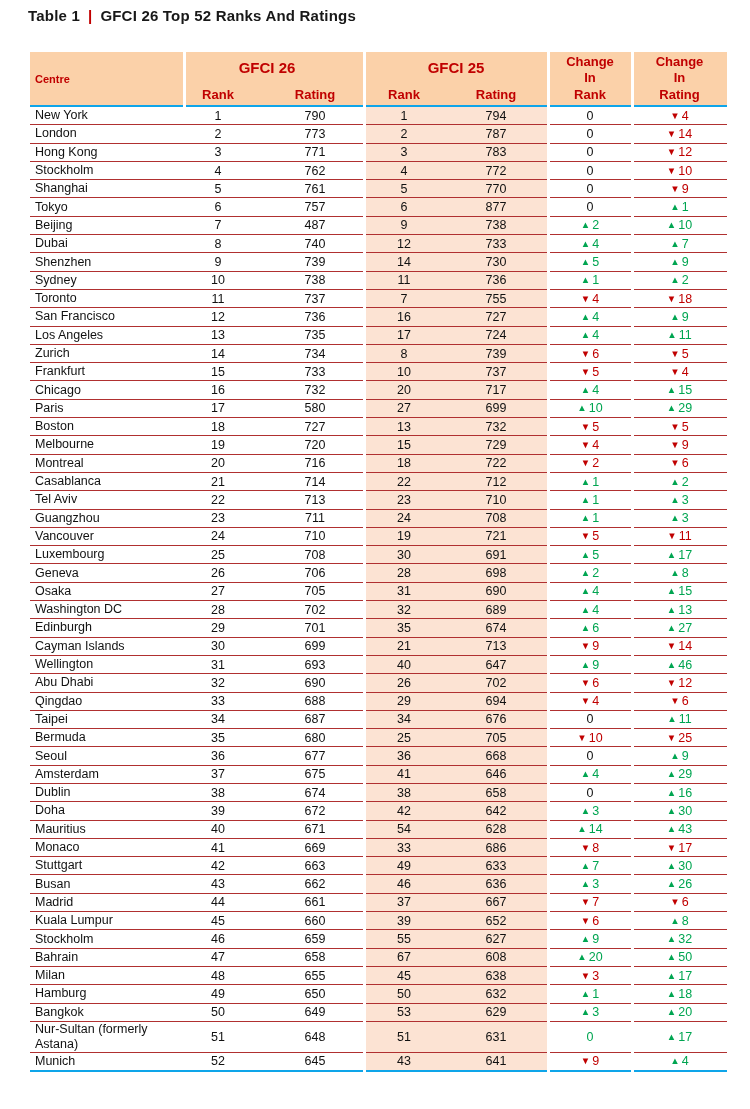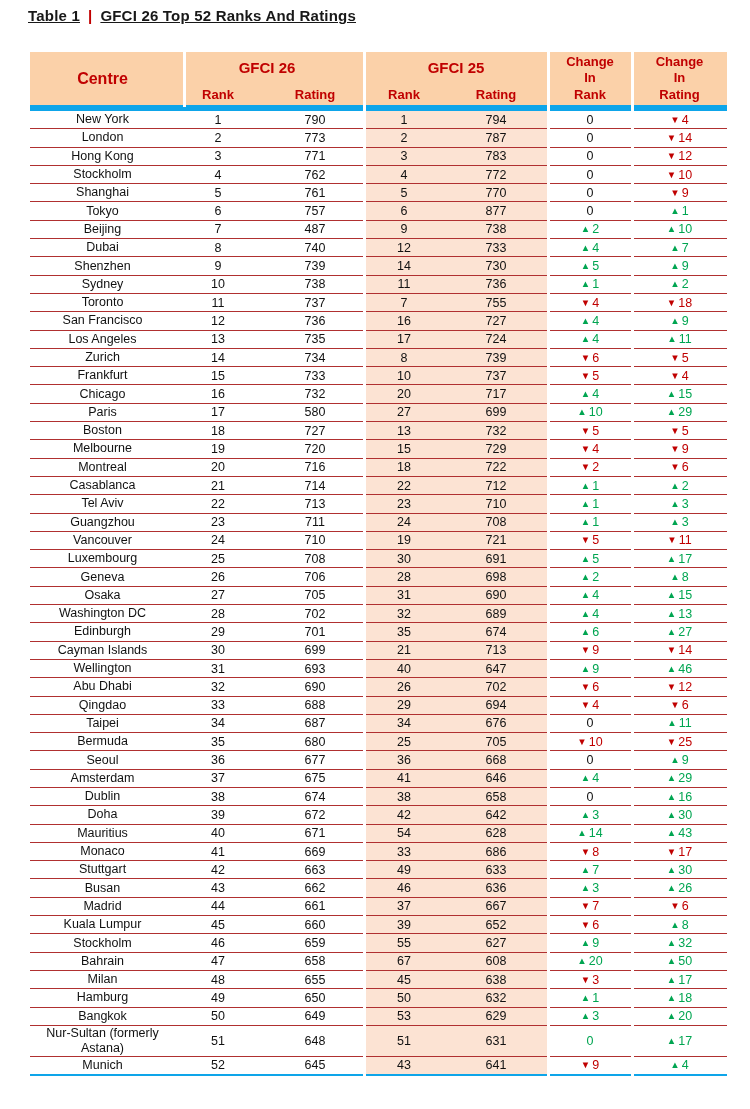--- a/index.html
+++ b/index.html
@@ -4,43 +4,42 @@
 <style>
   html,body { margin:0; padding:0; background:#ffffff; }
   .page {
     position:relative; width:750px; height:1109px; background:#ffffff;
     font-family:"Liberation Sans", sans-serif; overflow:hidden;
   }
   .title {
     position:absolute; top:7px; left:28px;
     font-size:15px; font-weight:bold; color:#181818; letter-spacing:0.2px;
     white-space:nowrap;
-    text-decoration:underline;
   }
   .title .sep { color:#c00000; margin:0 8px; font-weight:bold; }
 
   .tablewrap { position:absolute; left:30px; top:52px; width:697px; }
   table { border-collapse:collapse; table-layout:fixed; width:697px; }
 
   thead th {
     background:#fbd1a9; color:#c00000; font-weight:bold;
     padding:0; vertical-align:middle;
   }
-  th.centre { text-align:center; padding-left:5px; font-size:16px; }
+  th.centre { text-align:left; padding-left:5px; font-size:11px; }
   th.group  { font-size:15px; height:31px; }
   th.sub    { font-size:13px; height:22px; }
   th.chg    { font-size:13px; line-height:16.5px; }
-  tr.subrow th, th.hdr-bottom { border-bottom:6px solid #0ea5e9; }
+  tr.subrow th, th.hdr-bottom { border-bottom:2px solid #0ea5e9; }
 
   tbody td {
     font-size:12.5px; color:#111; text-align:center;
     height:17.3px; padding:0; border-bottom:1.5px solid #b03030;
     vertical-align:middle;
   }
-  tbody td.centre { text-align:center; padding-left:5px; line-height:15px; }
+  tbody td.centre { text-align:left; padding-left:5px; line-height:15px; }
   tbody td.band { background:#fce3d3; }
   tbody tr:last-child td { border-bottom:2px solid #0ea5e9; }
 
   .tri { font-size:9.5px; margin-right:2px; position:relative; top:-1px; }
   .up   { color:#00a551; }
   .down { color:#c00000; }
   .zero { color:#111; }
   .zero.up { color:#00a551; }
 
   .vstrip { position:absolute; width:3px; background:#ffffff; top:0; }

